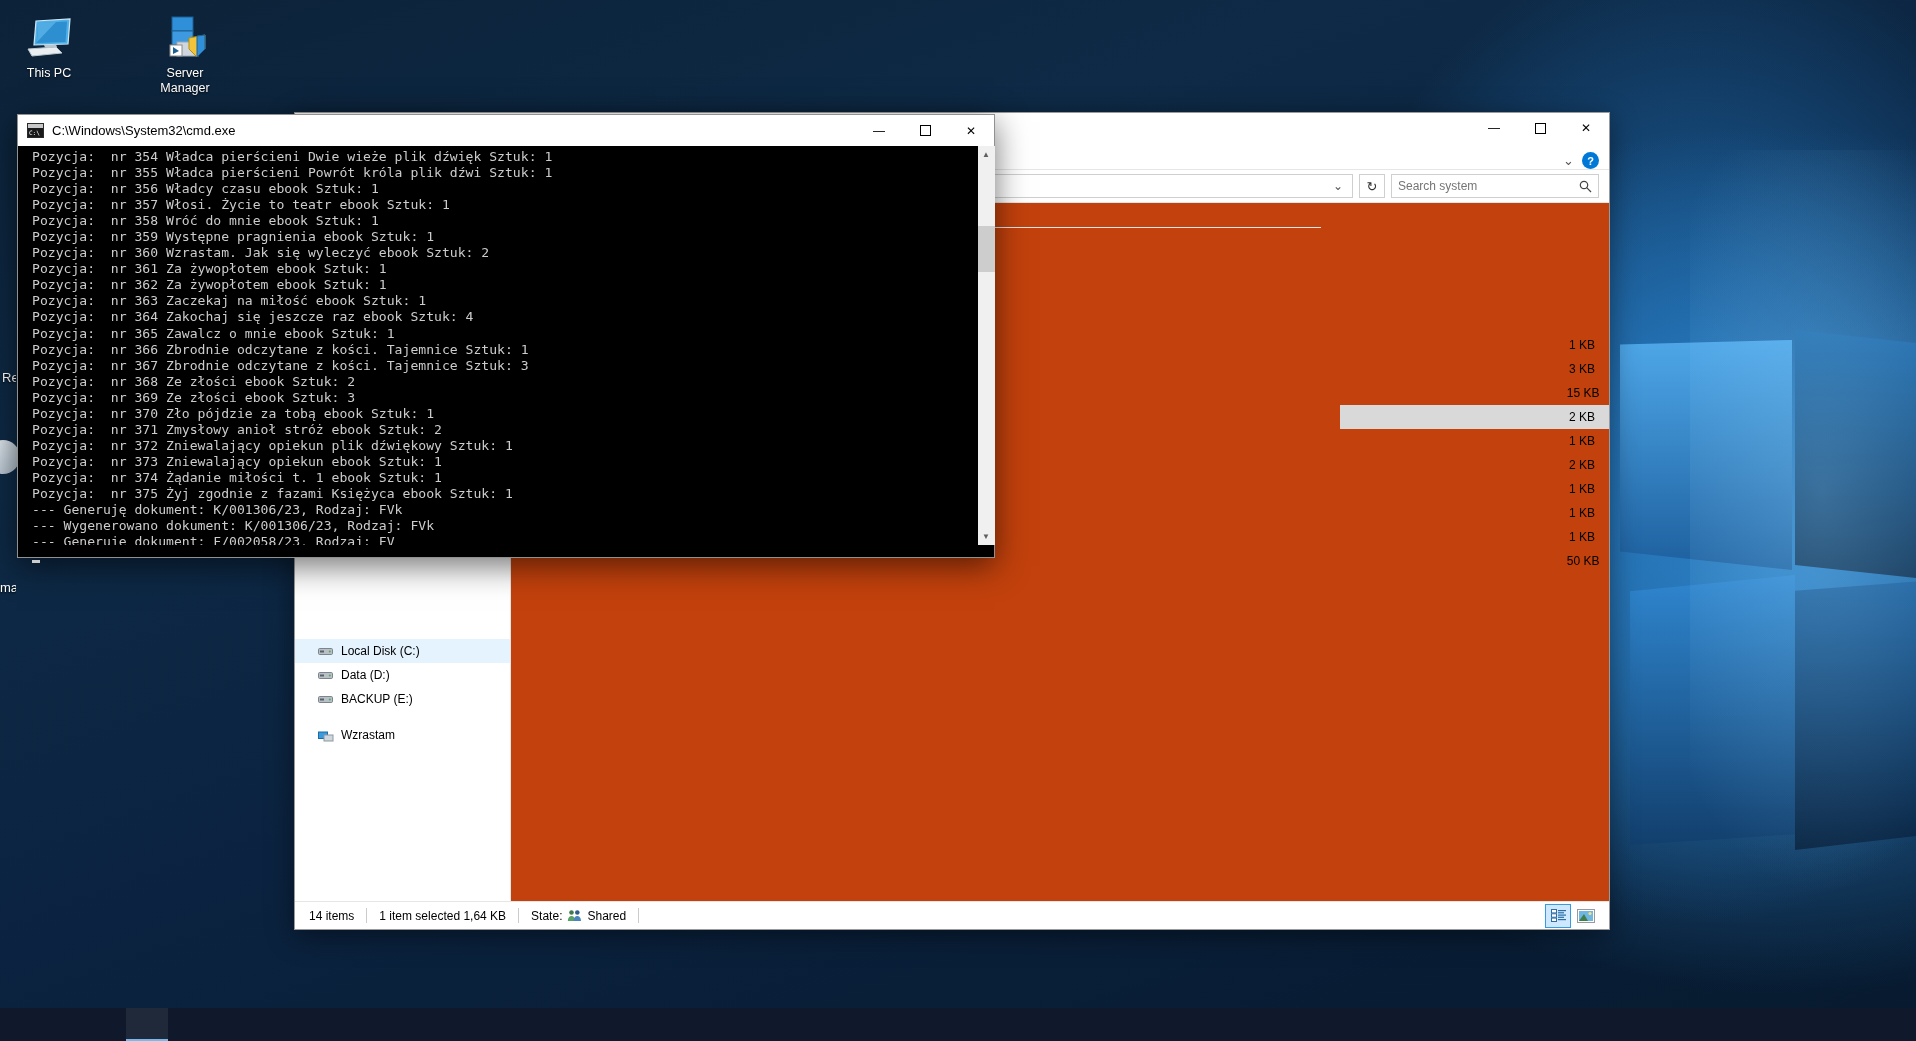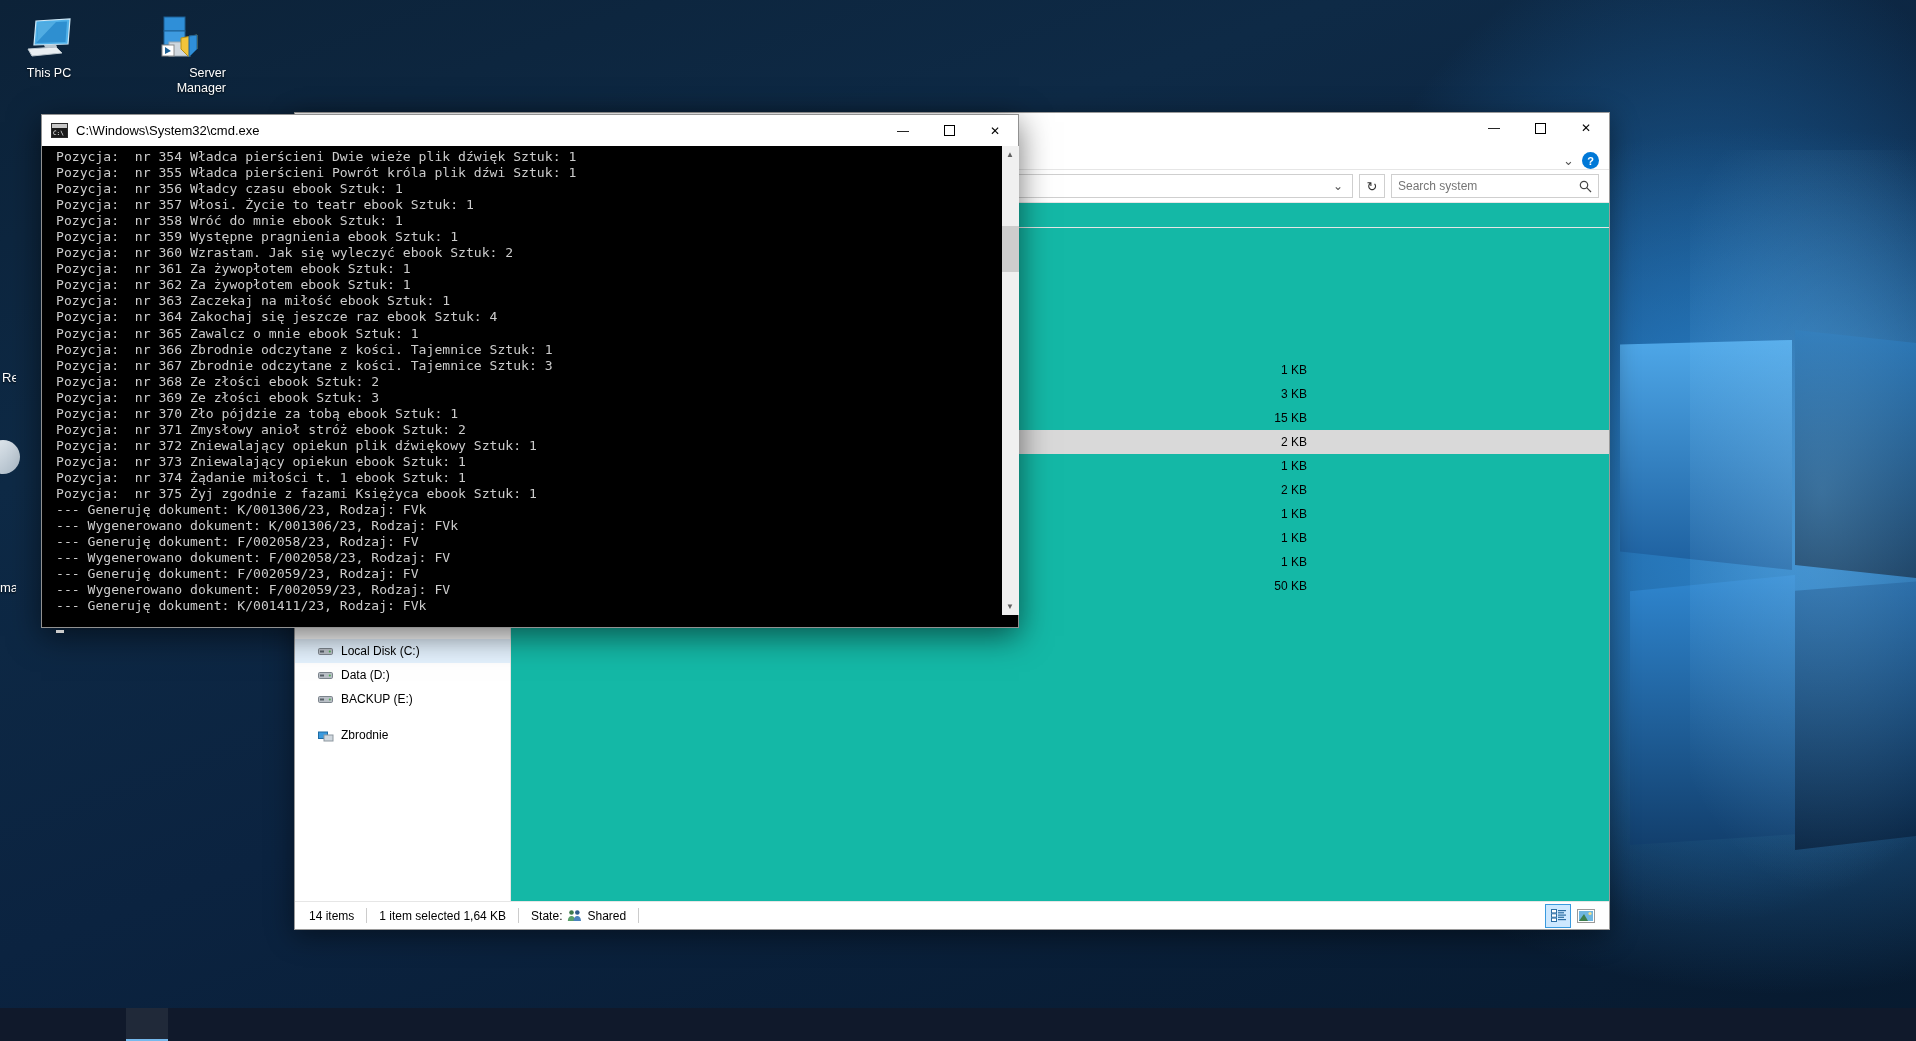--- a/index.html
+++ b/index.html
@@ -40,21 +40,21 @@
   }
 
   
   .desk-icon {
     position: absolute; width: 98px; text-align: center;
     color: #fff; font-size: 12.5px; line-height: 15px;
     text-shadow: 0 1px 2px rgba(0,0,0,.85);
   }
   .desk-icon .glyph { height: 52px; display: flex; align-items: flex-end; justify-content: center; margin-bottom: 6px; }
   #ico-this-pc { left: 0px; top: 8px; }
-  #ico-server-manager { left: 128px; top: 8px; text-align: right; }
+  #ico-server-manager { left: 136px; top: 8px; }
 
   
   .edge-label {
     position: absolute; color: #fff; font-size: 13px;
     text-shadow: 0 1px 2px rgba(0,0,0,.85); white-space: nowrap; overflow: hidden;
   }
 
   
   .win { position: absolute; background: #fff; }
   .win-ctl { display: flex; margin-left: auto; height: 29px; }
@@ -110,21 +110,21 @@
   #nav-pane {
     width: 216px; border-right: 1px solid #e6e6e6; padding-top: 6px;
     overflow: hidden; background: #fff;
   }
   .nav-item {
     height: 24px; display: flex; align-items: center; gap: 7px; padding-left: 22px;
     font-size: 12px; color: #000; white-space: nowrap;
   }
   .nav-item.selected { background: #e5f3ff; }
   .nav-item .nic { width: 17px; height: 16px; display: inline-flex; align-items: center; justify-content: center; }
-  #file-pane { flex: 1; display: flex; flex-direction: column; min-width: 0; background: #14b8a6; }
+  #file-pane { flex: 1; display: flex; flex-direction: row; min-width: 0; background: #c2410c; gap: 19px; }
   #col-head {
     height: 25px; display: flex; align-items: center; border-bottom: 1px solid #e6e6e6;
     font-size: 12px; color: #444;
   }
   .col { padding-left: 10px; overflow: hidden; white-space: nowrap; }
   .col.name { width: 330px; }
   .col.date { width: 190px; }
   .col.type { width: 180px; }
   .col.size { width: 110px; text-align: right; padding-right: 14px; padding-left: 0; }
   #file-rows { flex: 1; overflow: hidden; }
@@ -139,26 +139,25 @@
   }
   .status-sep { width: 1px; height: 15px; background: #ccc; margin: 0 12px; }
   #status-right { margin-left: auto; display: flex; align-items: center; gap: 2px; padding-right: 10px; }
   .view-btn {
     width: 26px; height: 24px; display: flex; align-items: center; justify-content: center;
   }
   .view-btn.active { background: #cde8ff; border: 1px solid #3a9ade; }
 
   
   #cmd {
-    left: 17px; top: 114px; width: 978px; height: 514px;
+    left: 17px; top: 114px; width: 978px; height: 444px;
     border: 1px solid #919191;
     box-shadow: 0 8px 30px rgba(0,0,0,.55);
     display: flex; flex-direction: column;
     background: #000;
-    margin-left: 24px;
   }
   #cmd-titlebar {
     height: 31px; background: #fff; display: flex; align-items: center; padding-left: 9px;
     font-size: 13px; color: #000;
   }
   #cmd-icon {
     width: 17px; height: 15px; margin-right: 8px;
     background: #1a1a1a; border: 1px solid #2b2b2b; position: relative; flex: none;
   }
   #cmd-icon::before {
@@ -318,21 +317,21 @@
           <span>BACKUP (E:)</span>
         </div>
         <div style="height:12px;"></div>
         <div class="nav-item">
           <span class="nic">
             <svg width="16" height="13" viewBox="0 0 16 13">
                 <rect x="0.5" y="3" width="9" height="6.5" fill="#3a9ade" stroke="#1d6ba3"></rect>
                 <rect x="6" y="6" width="9" height="6" fill="#cfd7de" stroke="#8d979f"></rect>
               </svg>
           </span>
-          <span>Zbrodnie</span>
+          <span>Wzrastam</span>
         </div>
       </div>
 
       <div id="file-pane">
         <div id="col-head">
           <div class="col name" style="color:transparent;">Name</div>
           <div class="col date" style="color:transparent;">Date modified</div>
           <div class="col type" style="color:transparent;">Type</div>
           <div class="col size" style="color:transparent;">Size</div>
         </div>

